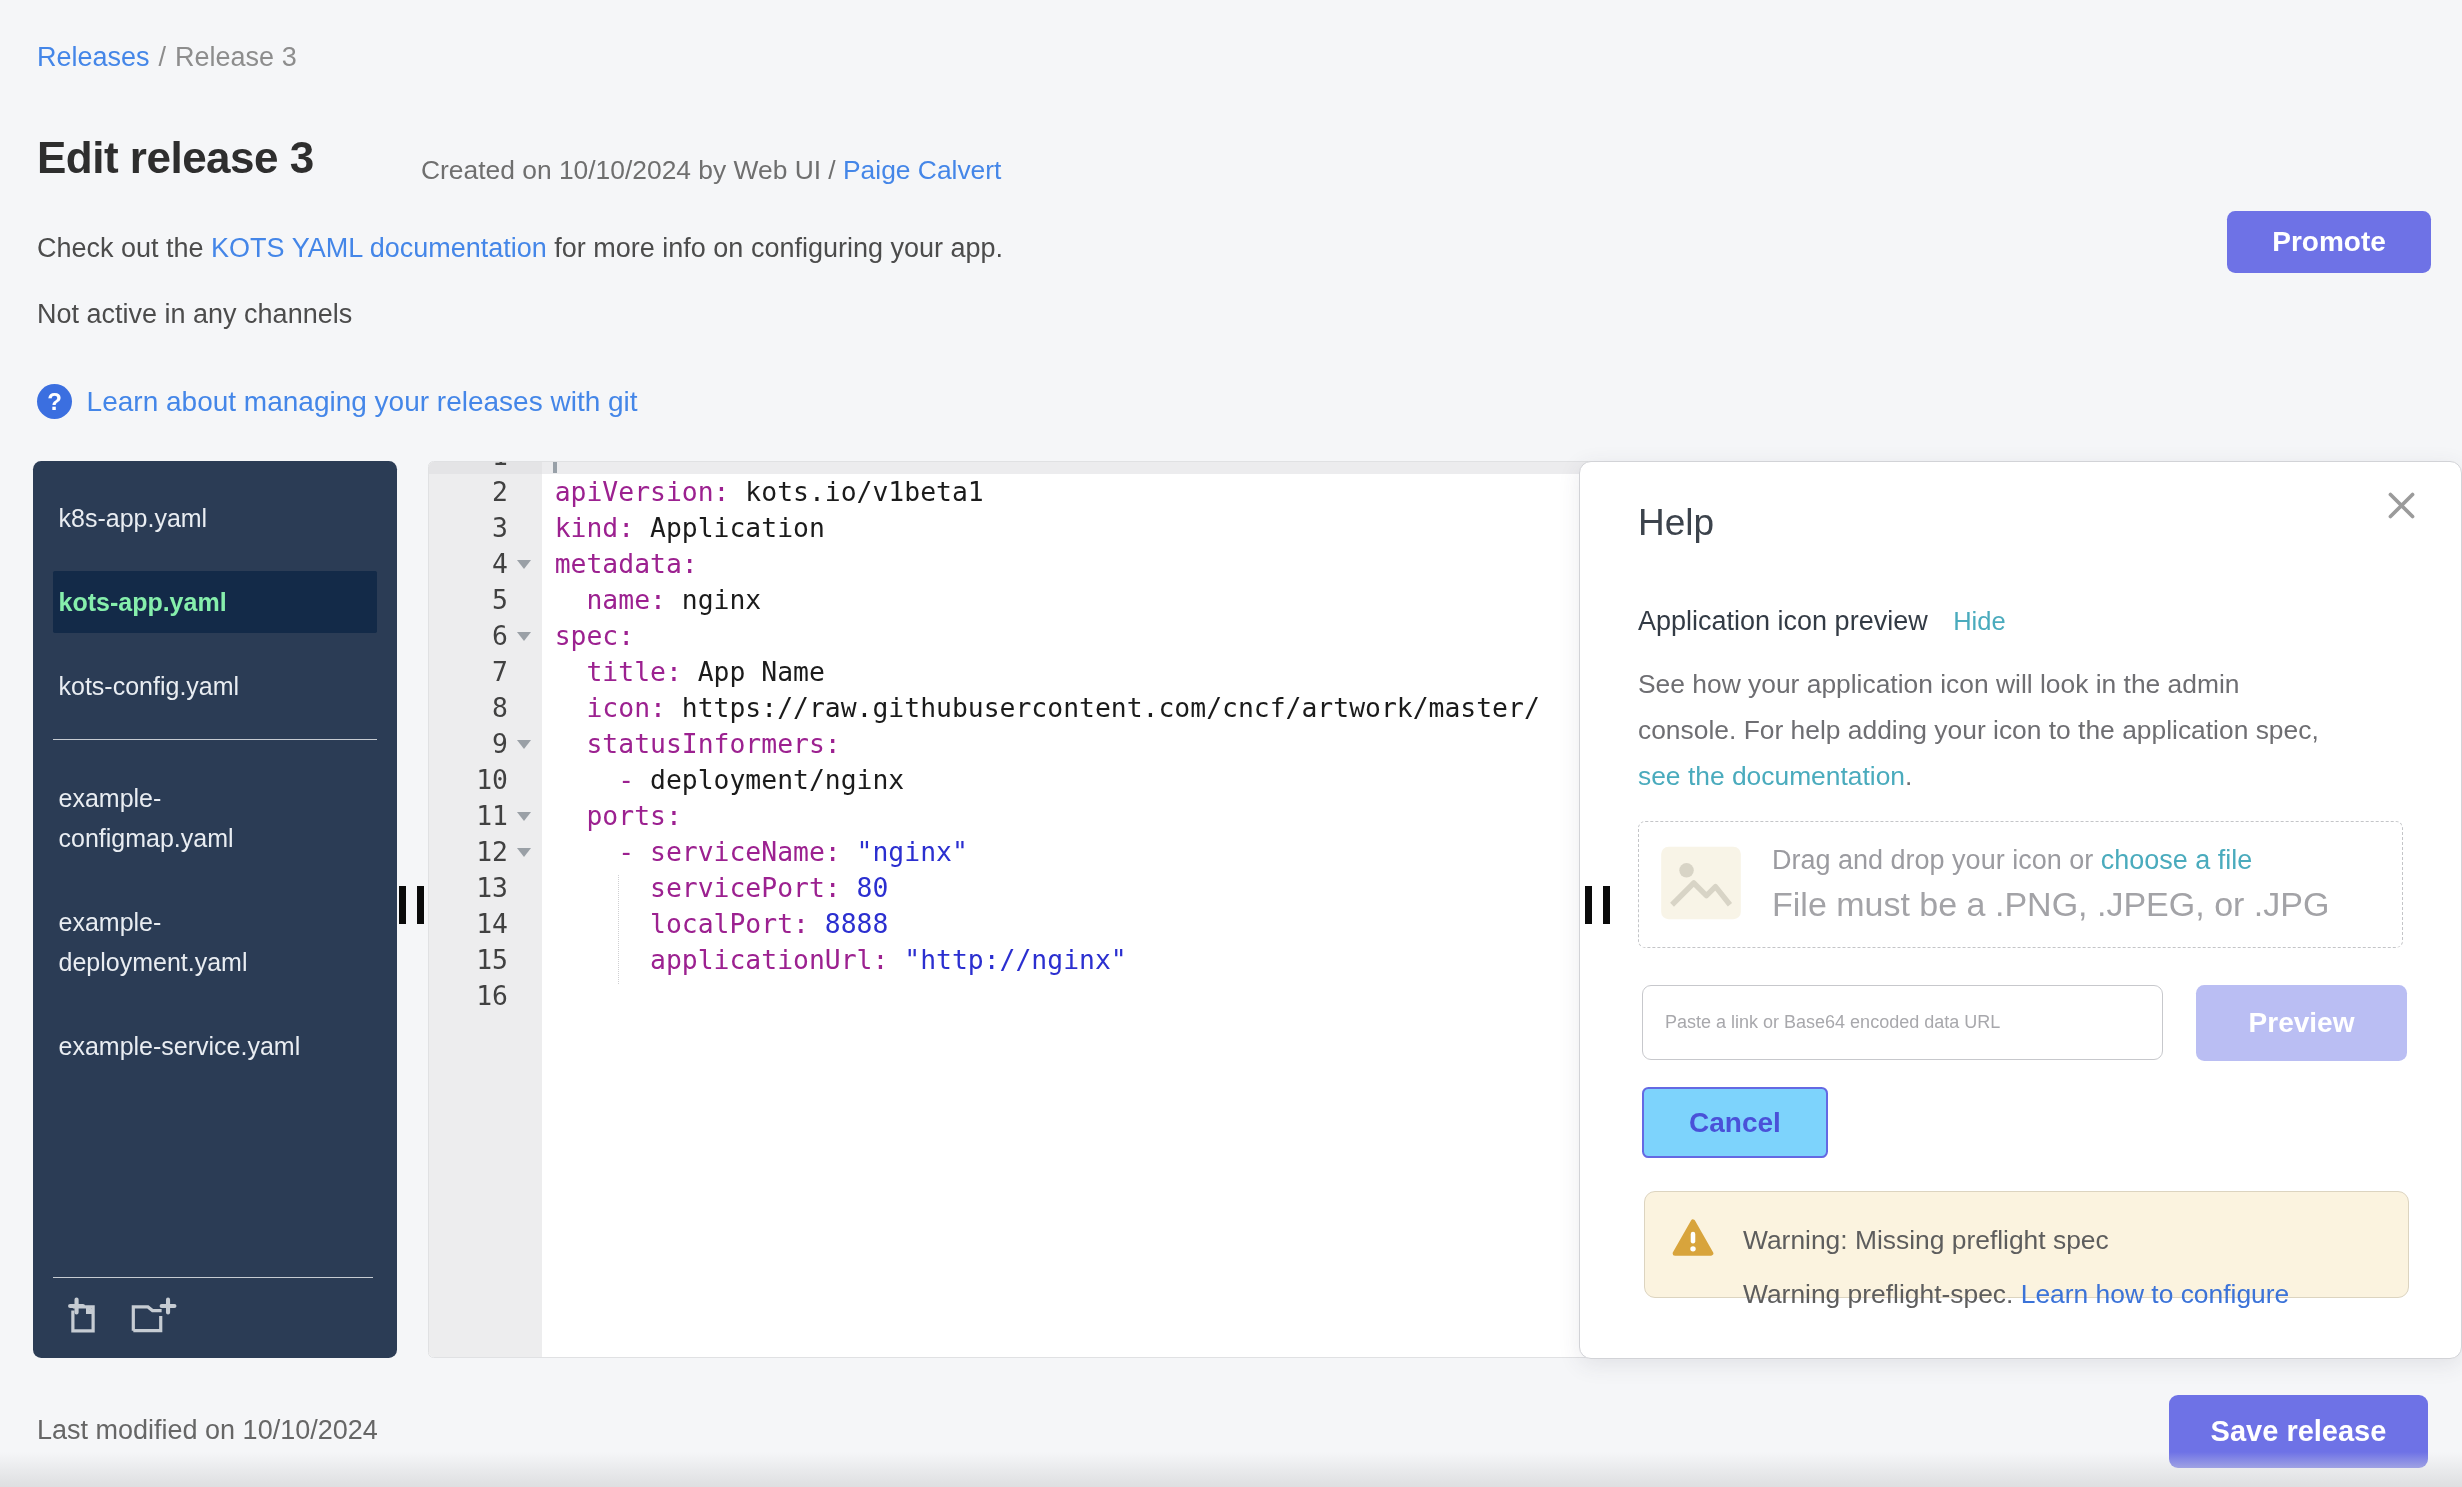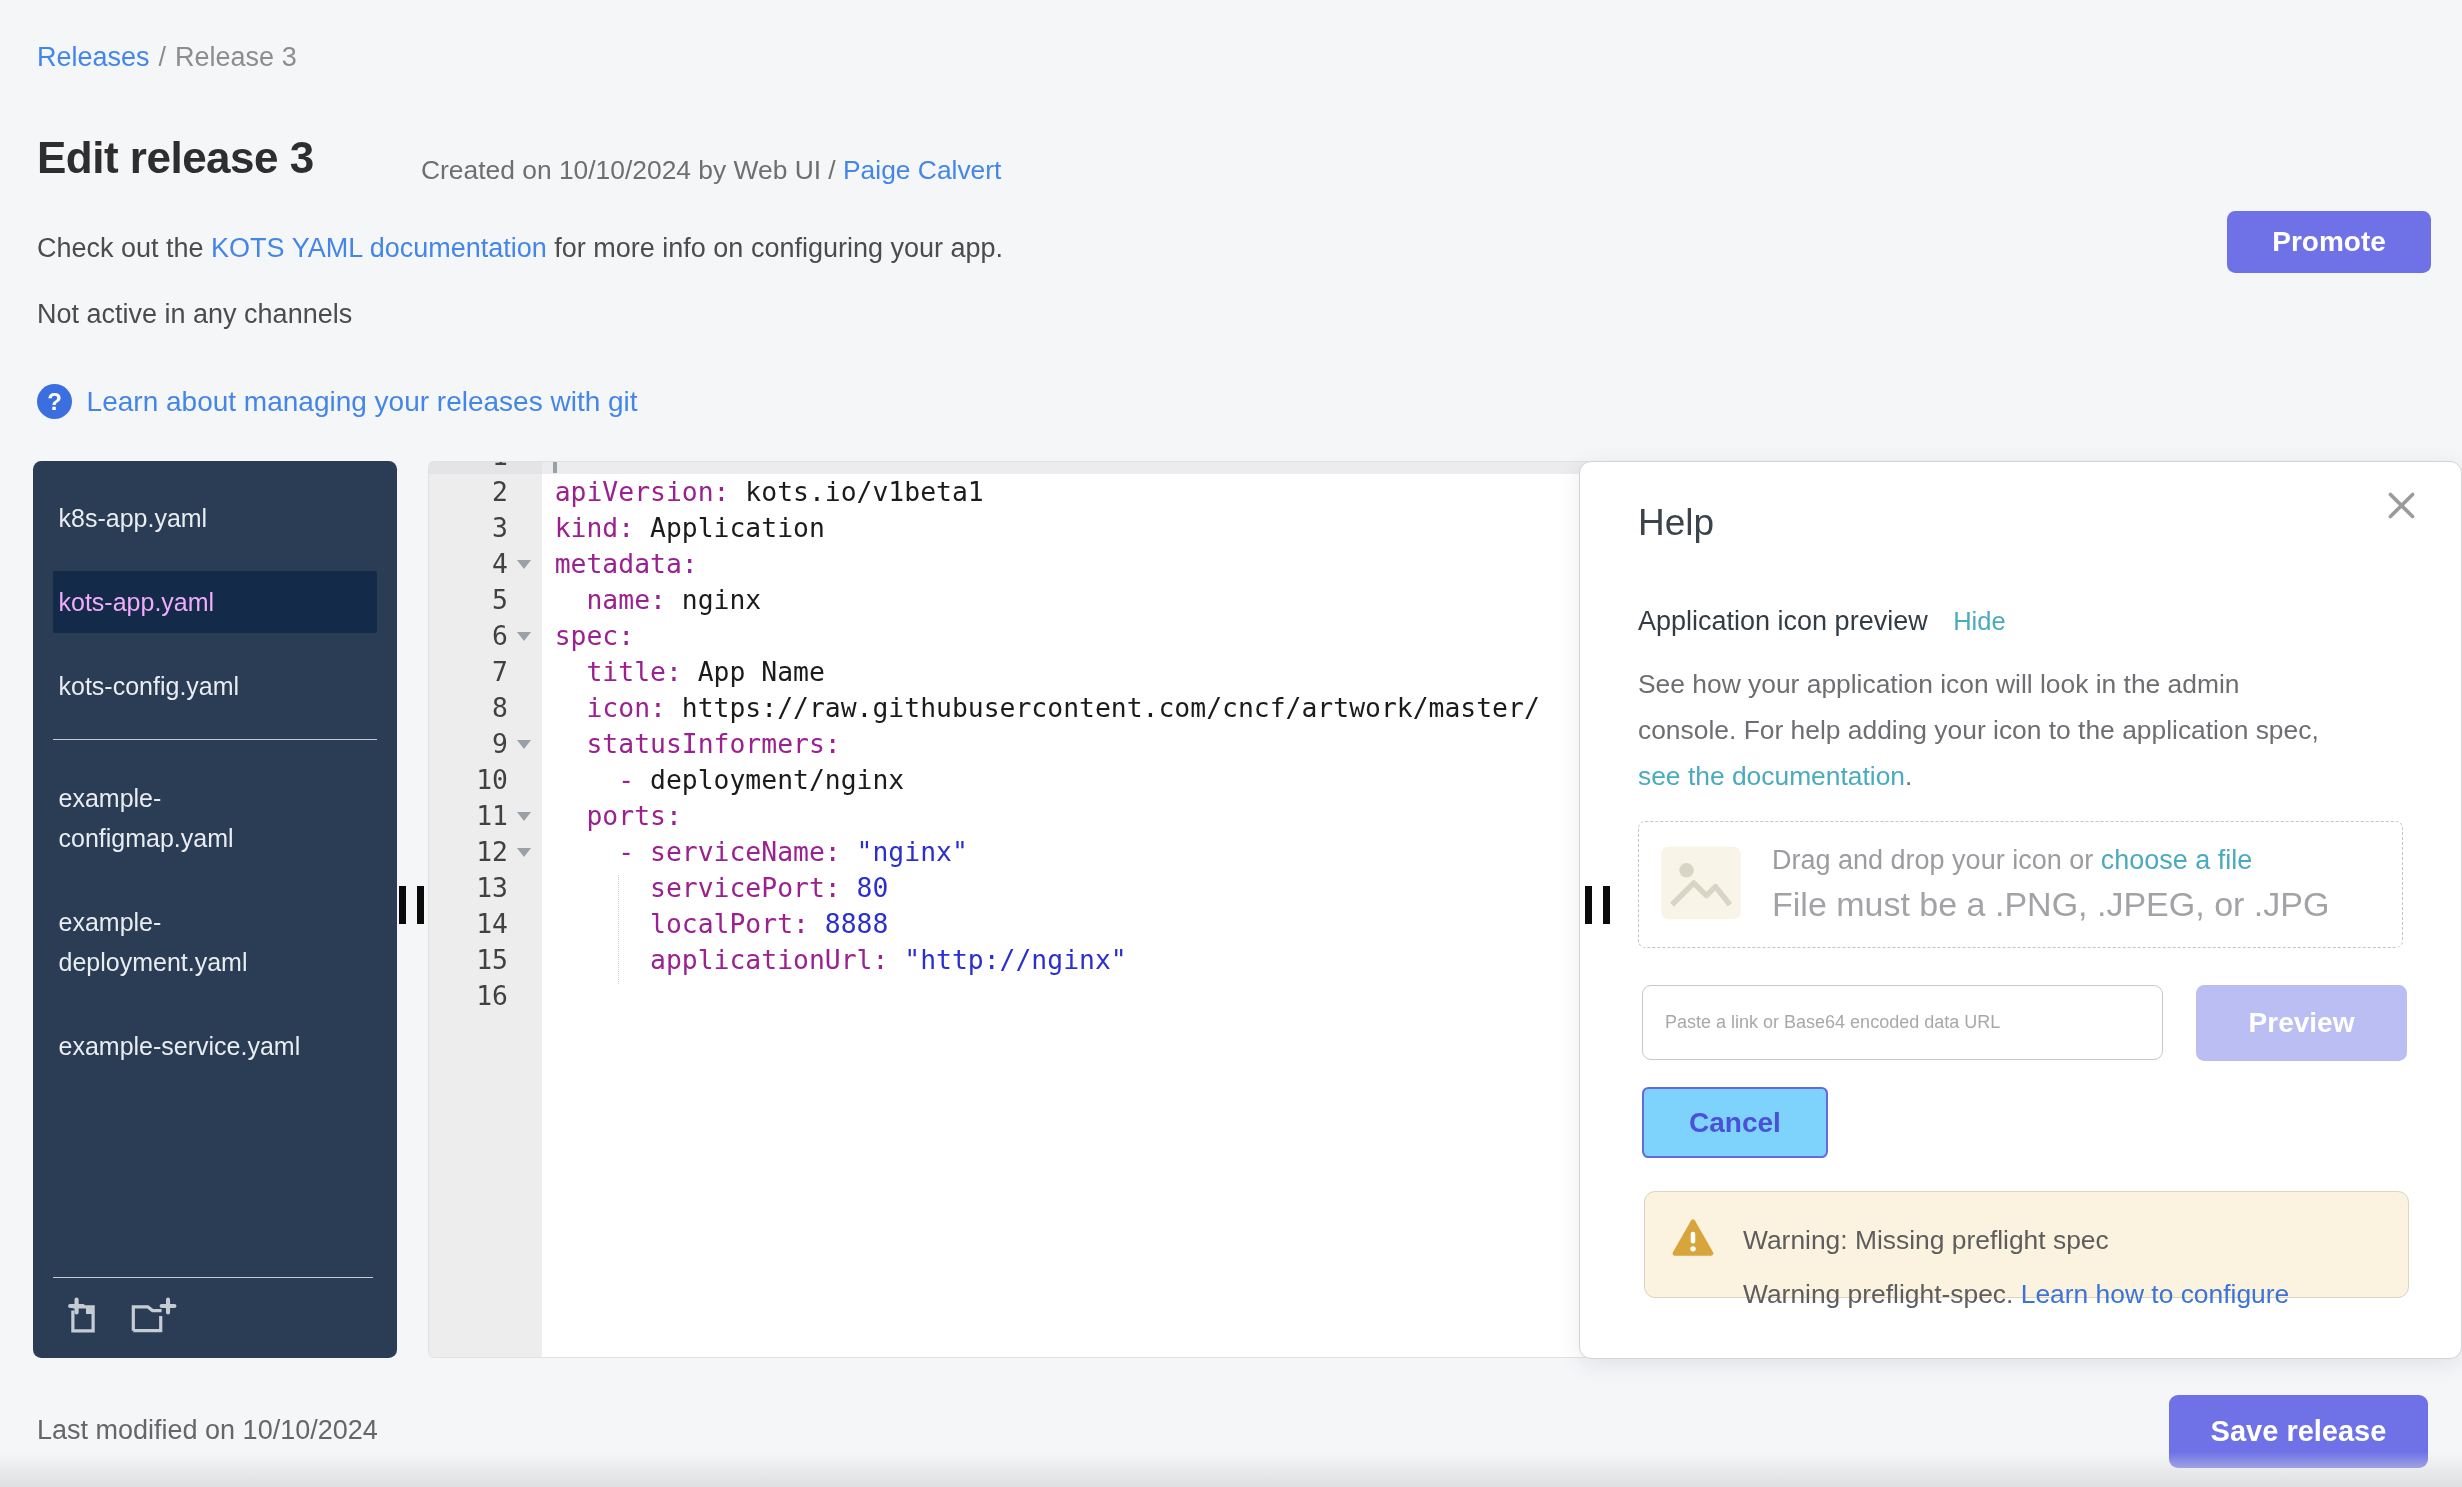--- a/index.html
+++ b/index.html
@@ -40,21 +40,21 @@
     font-size:24px; font-weight:700; display:flex; align-items:center; justify-content:center; }
   .git-row a { color:#4486e8; font-size:28px; }
 
   
   .sidebar { position:absolute; left:33px; top:461px; width:364px; height:897px;
     background:#2b3c55; border-radius:8.2px; }
   .file-list { list-style:none; margin:0; padding:25.5px 0 0 0; }
   .file-item { margin:0 20px 22px 20px; padding:11px 47px 11px 5.5px;
     font-size:25px; line-height:40px; color:#e9edf2; cursor:pointer;
     overflow-wrap:break-word; border-radius:1.8px; }
-  .file-item.selected { background:#132a48; font-weight:400; color:#f0abfc; }
+  .file-item.selected { background:#132a48; font-weight:700; color:#86efac; }
   .tree-divider { margin:3.6px 20px 27px 20px; border:none; border-top:1.8px solid #c6cbd1; }
   .tree-bottom { position:absolute; left:20px; right:24px; bottom:14.6px;
     border-top:1.8px solid #c6cbd1; padding:16.4px 0 0 7.3px; display:flex; gap:20px; }
   .tree-bottom svg { cursor:pointer; }
 
   
   .resize-handle { position:absolute; width:27px; height:38px; cursor:col-resize; }
   .resize-handle i { position:absolute; top:0; width:7.3px; height:38px; background:#0a0a0a; }
   .resize-handle i:first-child { left:0; }
   .resize-handle i:last-child { left:18px; }

